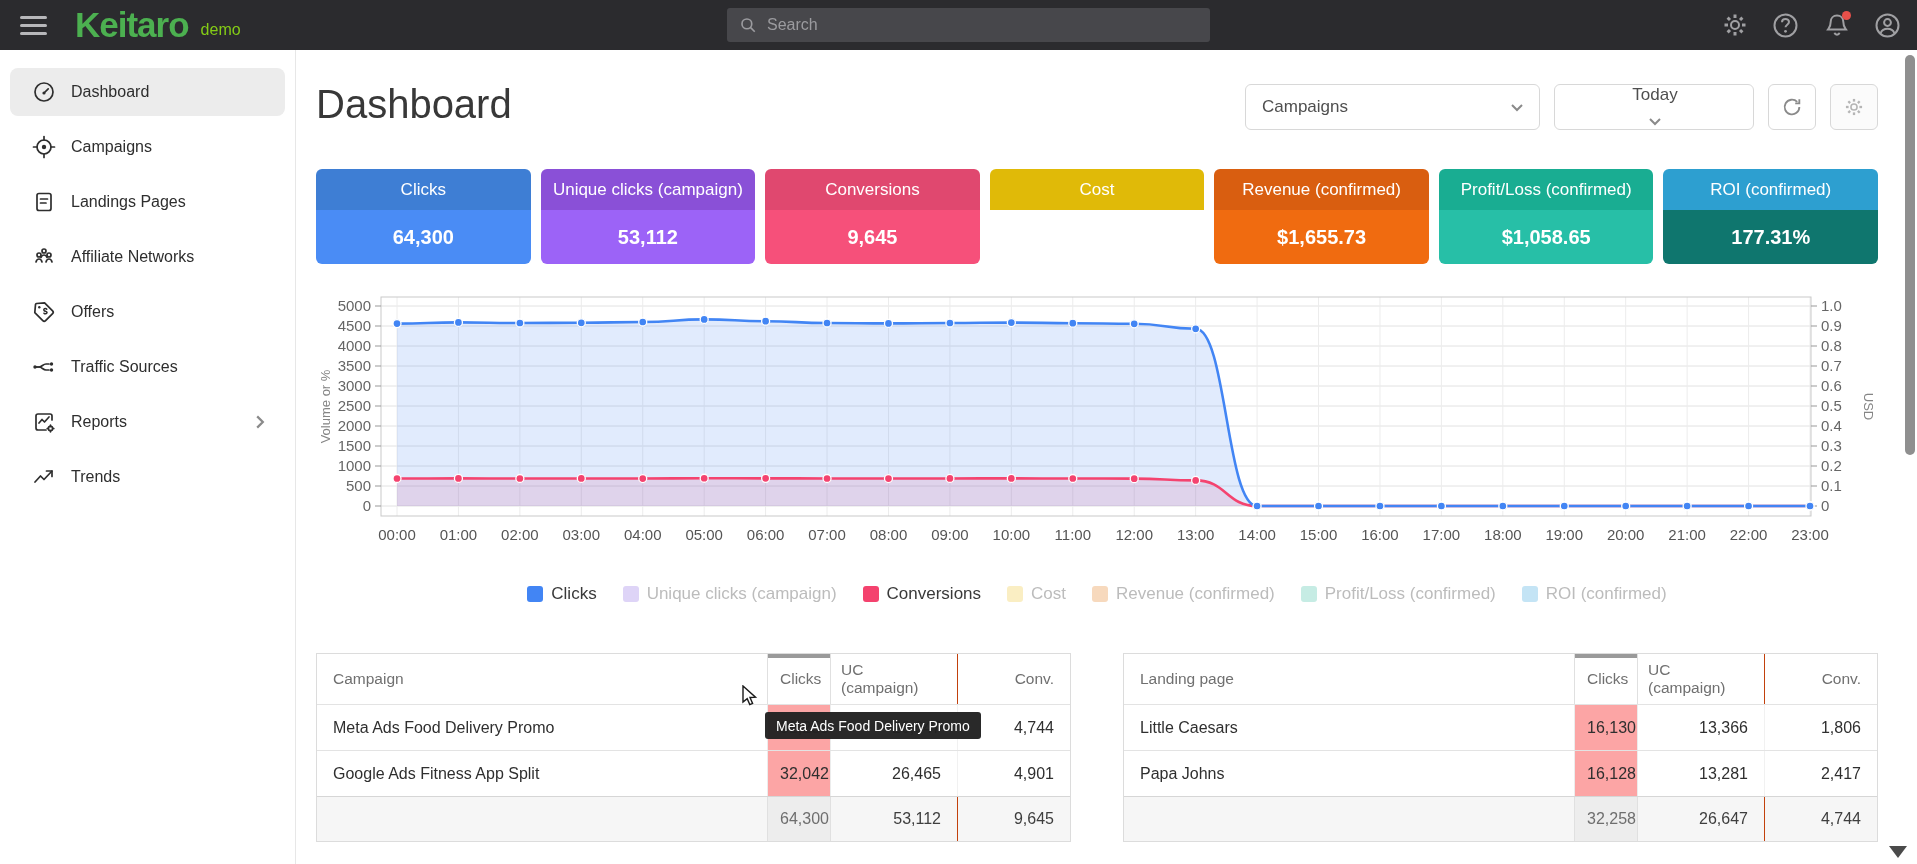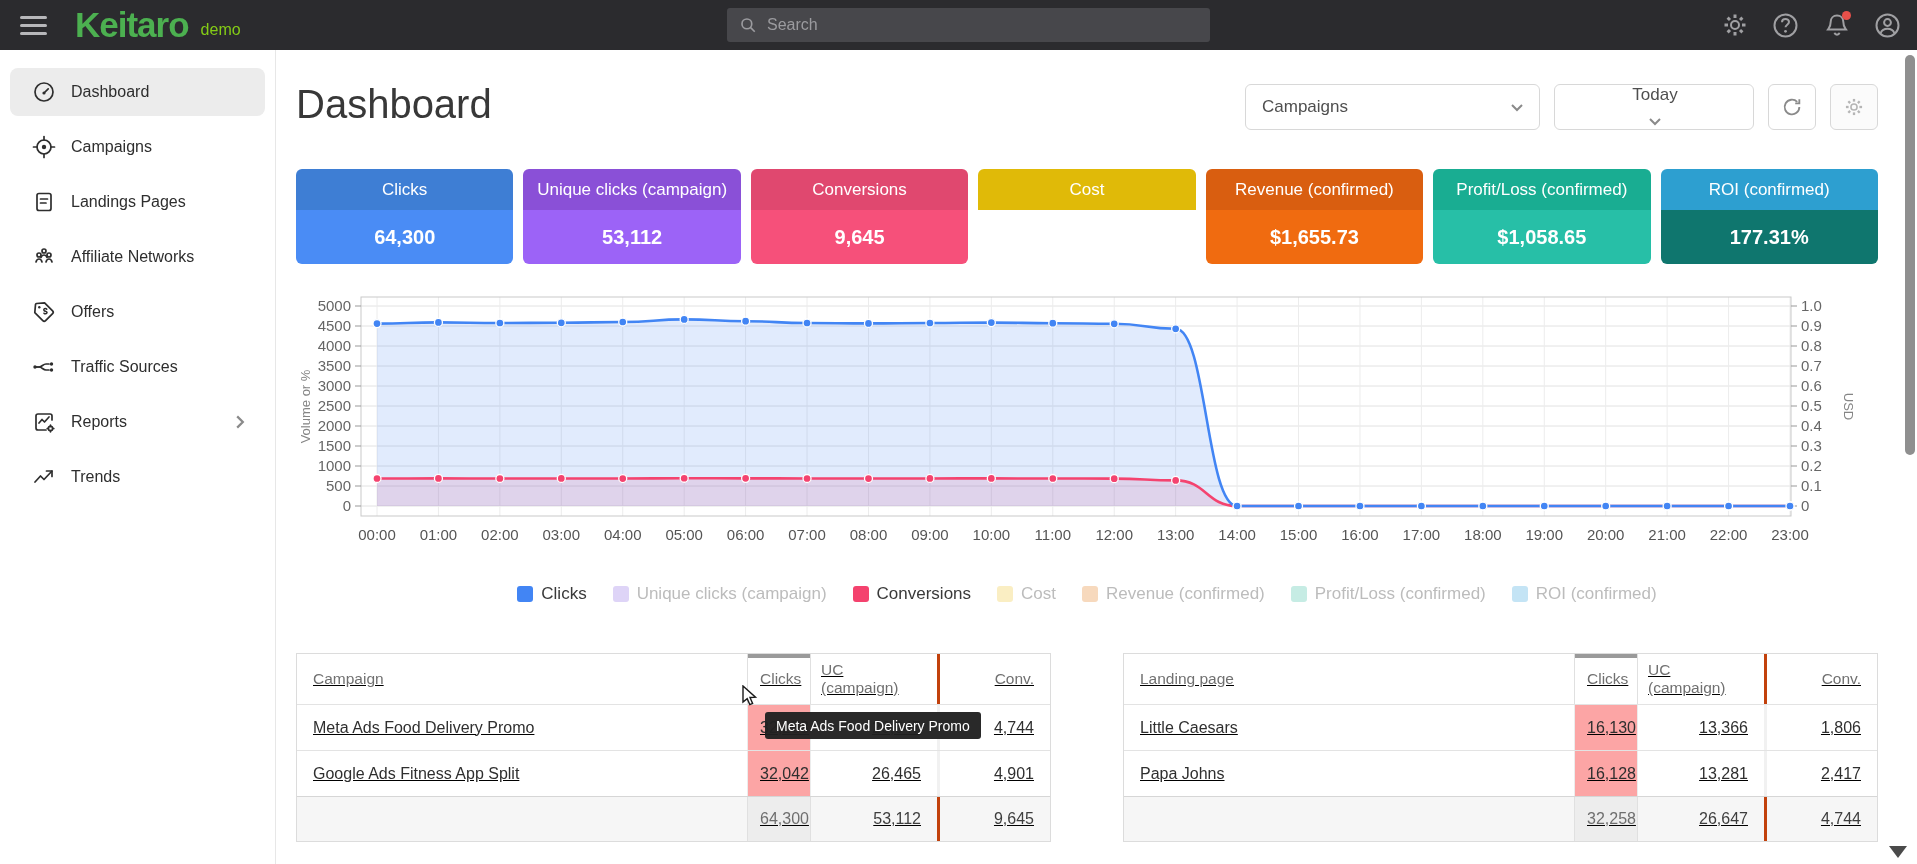--- a/index.html
+++ b/index.html
@@ -50,36 +50,36 @@
   
   .chart-wrap { margin-top:8px; }
   .legend { display:flex; justify-content:center; gap:26px; margin-top:16px; }
   .legend-item { display:flex; align-items:center; gap:8px; cursor:pointer; }
   .legend-item .sw { width:16px; height:16px; border-radius:3px; }
   .legend-item .lt { font-size:17px; }
   .legend-item.on .lt { color:#3a3a3a; }
   .legend-item.off .lt { color:#bcbcbc; }
 
   
-  .tables { display:flex; gap:72px; margin-top:49px;text-decoration:underline; }
+  .tables { display:flex; gap:52px; margin-top:49px; }
   .dtable { width:755px; border:1px solid #dcdcdc; font-size:16px; }
   .trow { display:grid; grid-template-columns:1fr 64px 126px 113px; }
   .trow > div { display:flex; align-items:center; }
   .thead { height:50px; color:#707070; font-size:15.5px; }
   .tbody-row { height:46px; border-top:1px solid #e3e3e3; color:#2f2f2f; }
   .tfoot { height:45px; border-top:1px solid #d6d6d6; background:#f6f6f6; color:#3e3e3e; }
   .cell-name { padding-left:16px; }
   .cell-clicks { padding-left:12px; overflow:hidden; white-space:nowrap; border-left:1px solid #e0e0e0; border-right:1px solid #e0e0e0; position:relative; }
   .thead .cell-clicks { color:#707070; }
   .tbody-row .cell-clicks { background:#fca5a5; border-left-color:#ececec; border-right-color:#ececec; }
   .tfoot .cell-clicks { background:#ededed; color:#6e6e6e; }
   .sortbar { position:absolute; top:0; left:0; right:0; height:4px; background:#9a9a9a; }
   .cell-uc, .cell-conv { justify-content:flex-end; padding-right:16px; }
   .thead .cell-uc { justify-content:flex-start; padding-left:10px; }
-  .cell-conv { border-left:3px solid #c2410c; }
+  .cell-conv { border-left:1px solid #c2410c; }
   .tbody-row .cell-conv { border-left-color:#f1f1f1; }
 
   
   .tooltip { position:absolute; left:765px; top:712px; height:27px; background:rgba(32,32,32,.96); color:#fff; font-size:14px; display:flex; align-items:center; padding:0 11px; border-radius:3px; z-index:40; white-space:nowrap; }
   .cursor { position:absolute; left:740px; top:685px; z-index:50; pointer-events:none; }
   .scrollbar { position:absolute; right:2px; top:55px; width:10px; height:400px; background:#8f8f8f; border-radius:6px; z-index:60; }
   .scroll-down { position:absolute; right:10px; bottom:6px; width:0; height:0; border-left:9px solid transparent; border-right:9px solid transparent; border-top:12px solid #4a4a4a; z-index:60; }
 </style>
 </head>
 <body>

